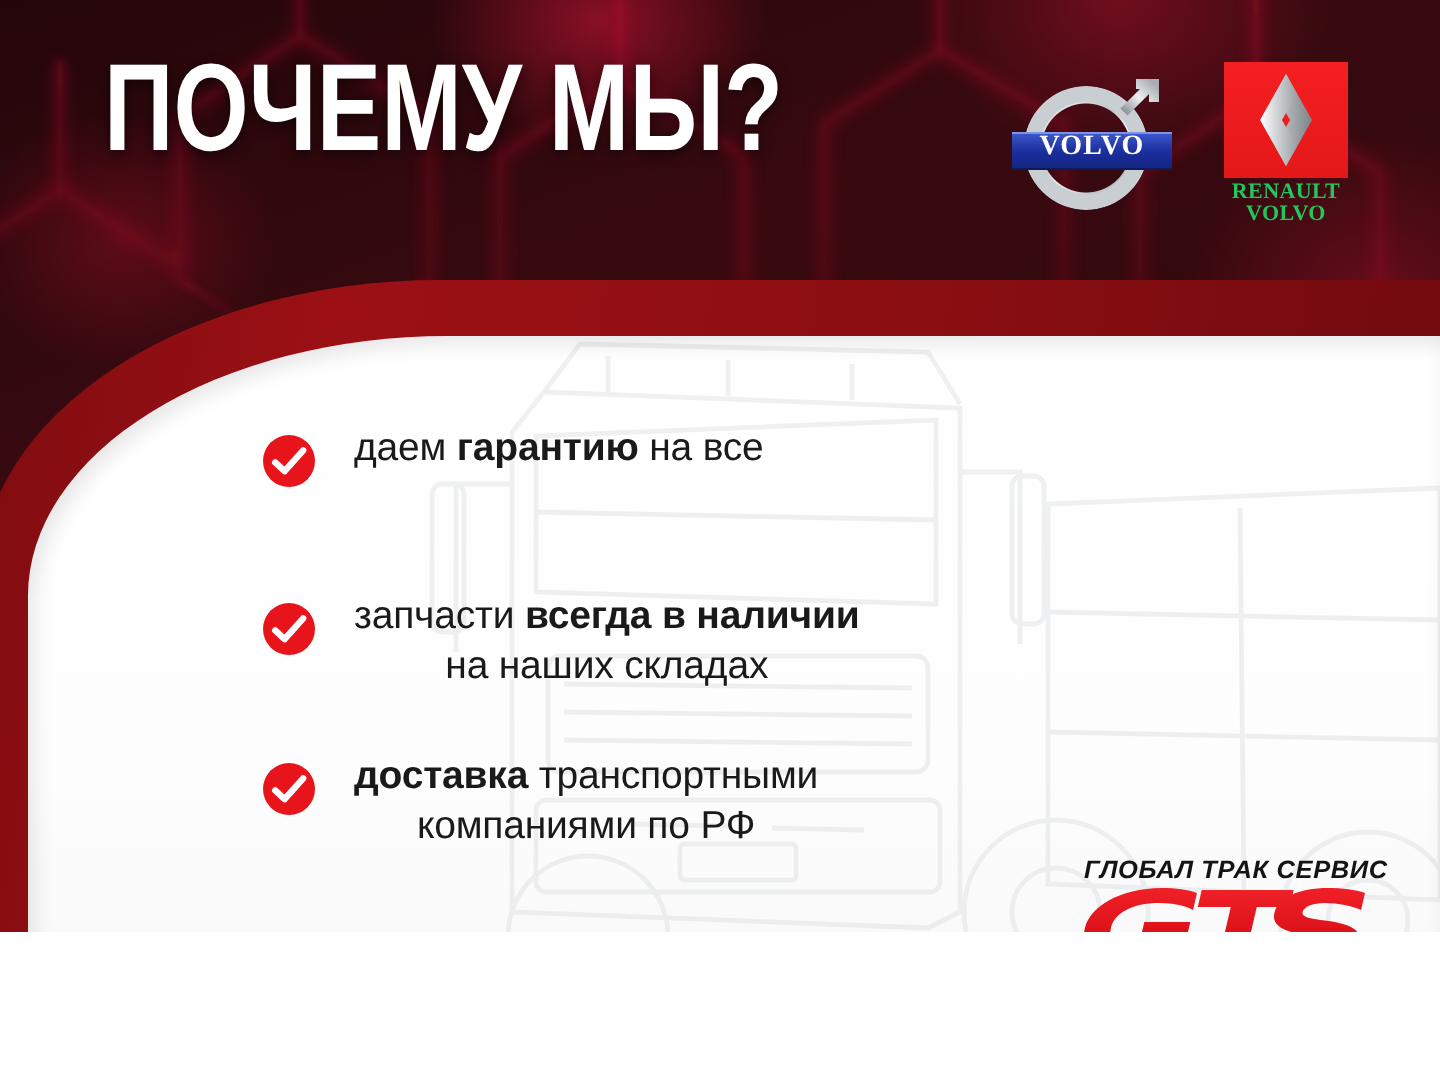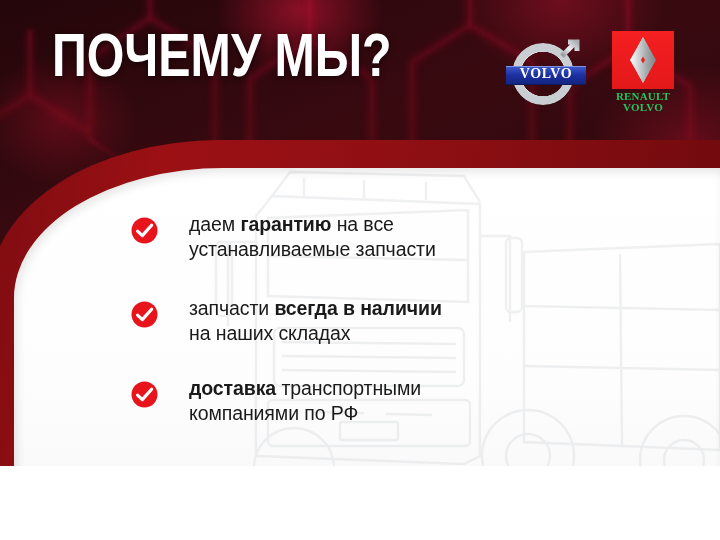--- a/index.html
+++ b/index.html
@@ -201,27 +201,28 @@
   .b2 { left: 131px; top: 296px; }
   .b3 { left: 131px; top: 376px; }
 
   .check {
     width: 27px;
     height: 27px;
     flex: 0 0 27px;
     margin-top: 5px;
   }
   .btext {
-    margin-left: 31px;
+    margin-left: 19px;
     color: #1a1a1a;
     font-size: 19.5px;
     line-height: 25px;
     font-family: "Liberation Sans", sans-serif;
     letter-spacing: -0.1px;
     white-space: nowrap;
+    text-align: center;
   }
   .btext b { font-weight: 700; }
 
   
   .listai-wrap {
     position: absolute;
     left: 528px;
     top: 368px;
     width: 185px;
     height: 40px;
@@ -409,23 +410,20 @@
 
     <div class="bullet b1">
       <svg class="check" viewBox="0 0 27 27">
         <circle cx="13.5" cy="13.5" r="13" fill="#e8141c"></circle>
         <path d="M6.6,14.2 L11.3,18.6 L20.6,8.2" stroke="#ffffff" stroke-width="3.2" fill="none" stroke-linecap="round" stroke-linejoin="round"></path>
       </svg>
       <div class="btext">
         <div>
           <span>даем </span><b>гарантию</b><span> на все</span>
         </div>
-        <div>
-          <span>устанавливаемые запчасти</span>
-        </div>
       </div>
     </div>
 
     <div class="bullet b3">
       <svg class="check" viewBox="0 0 27 27">
         <circle cx="13.5" cy="13.5" r="13" fill="#e8141c"></circle>
         <path d="M6.6,14.2 L11.3,18.6 L20.6,8.2" stroke="#ffffff" stroke-width="3.2" fill="none" stroke-linecap="round" stroke-linejoin="round"></path>
       </svg>
       <div class="btext">
         <div>
@@ -448,20 +446,44 @@
         </div>
         <div>
           <span>на наших складах</span>
         </div>
       </div>
     </div>
 
   </div>
 
 
+  <div class="gts">
+    <div class="gts-top">ГЛОБАЛ ТРАК СЕРВИС</div>
+    <svg class="gts-main" viewBox="0 0 170 48">
+      <defs>
+        <linearGradient id="gtsg" x1="0" y1="0" x2="0" y2="1">
+          <stop offset="0%" stop-color="#f02027"></stop>
+          <stop offset="55%" stop-color="#dd1219"></stop>
+          <stop offset="100%" stop-color="#b60d13"></stop>
+        </linearGradient>
+      </defs>
+      <g transform="skewX(-13)">
+
+        <path d="M46,4 C24,4 12,14 12,24 C12,36 24,44 42,44 C52,44 60,41 64,38 L64,21 L41,21 L41,29 L52,29 L52,34 C50,35.5 46,36.5 43,36.5
+                 C32,36.5 25,31 25,24 C25,16.5 33,11.5 46,11.5 C54,11.5 60,13 64,15 L64,6.5 C59,4.8 53,4 46,4 Z" fill="url(#gtsg)"></path>
+
+        <path d="M66,5 L112,5 L112,13.5 L95.5,13.5 L95.5,43 L82.5,43 L82.5,13.5 L66,13.5 Z" fill="url(#gtsg)"></path>
+
+        <path d="M148,6.5 C143,4.8 136,4 129,4 C114,4 105,9 105,16.5 C105,23 112,26 124,27.5
+                 C133,28.6 136,29.5 136,32 C136,34.8 131,36.5 125,36.5 C117,36.5 109,34.5 104,32 L104,41
+                 C110,43.3 118,44 126,44 C142,44 151,39 151,31.5 C151,25 144,21.8 131,20.3
+                 C122,19.2 119,18.3 119,16 C119,13.4 123,11.5 129,11.5 C136,11.5 143,13 148,15 Z" fill="url(#gtsg)"></path>
+      </g>
+    </svg>
+  </div>
 
   <svg class="avito" viewBox="0 0 96 26">
     <g fill="#ffffff" opacity="0.92">
       <circle cx="8" cy="8.5" r="5.2"></circle>
       <circle cx="18.5" cy="6" r="3.4"></circle>
       <circle cx="7.5" cy="19.5" r="4.2"></circle>
       <circle cx="19" cy="17.5" r="5.6"></circle>
     </g>
     <g fill="#ffffff" opacity="0.92" font-family="Liberation Sans, sans-serif" font-size="21" font-weight="700">
       <text x="28" y="21">Avito</text>

